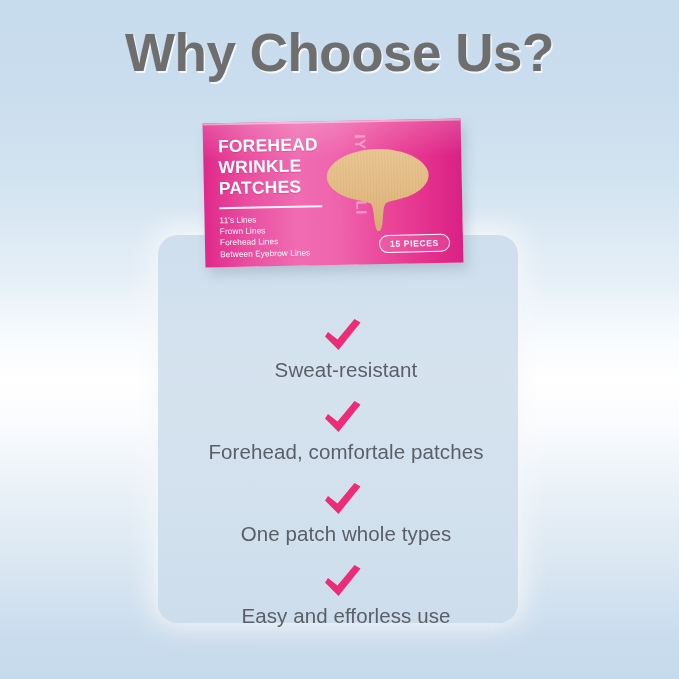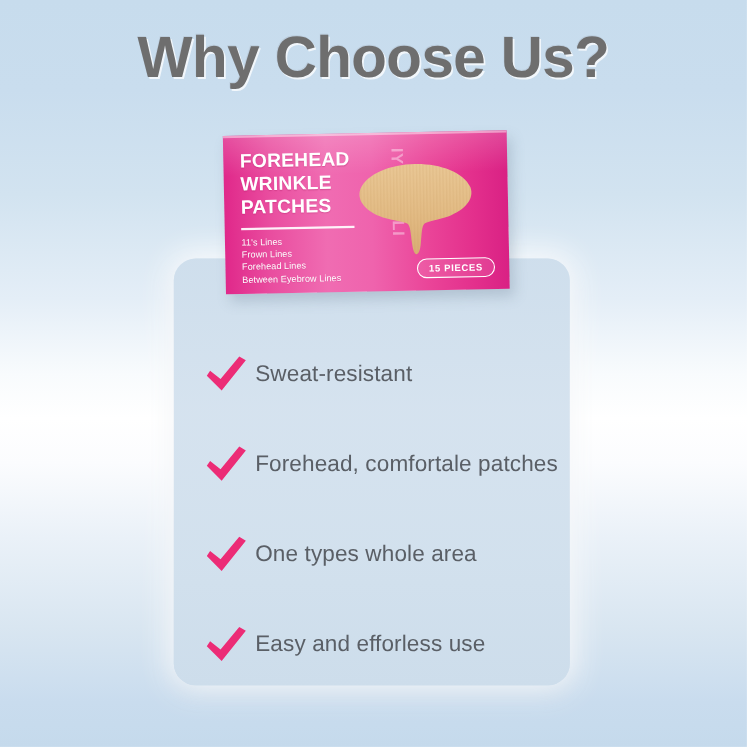--- a/index.html
+++ b/index.html
@@ -72,20 +72,21 @@
     left: 186px;
     top: 312px;
     width: 320px;
   }
   .feature {
     position: relative;
     height: 55px;
     margin-bottom: 27px;
     display: flex;
     align-items: center;
+    flex-direction: column;
   }
   .check-wrap {
     width: 46px;
     height: 40px;
     flex: 0 0 46px;
     display: flex;
     align-items: center;
     justify-content: flex-start;
   }
   .check-wrap svg { display: block; }
@@ -228,21 +229,21 @@
       <span class="feature-label">Forehead, comfortale patches</span>
     </div>
 
 
     <div class="feature">
       <span class="check-wrap">
         <svg width="40" height="36" viewBox="0 0 40 36" aria-hidden="true">
           <path d="M2 19.5 L5 15 L14.5 22.5 L31.5 2 L37.5 5.5 L15.5 33 Z" fill="#ec2c76"></path>
         </svg>
       </span>
-      <span class="feature-label">One types whole area</span>
+      <span class="feature-label">One patch whole types</span>
     </div>
 
     <div class="feature">
       <span class="check-wrap">
         <svg width="40" height="36" viewBox="0 0 40 36" aria-hidden="true">
           <path d="M2 19.5 L5 15 L14.5 22.5 L31.5 2 L37.5 5.5 L15.5 33 Z" fill="#ec2c76"></path>
         </svg>
       </span>
       <span class="feature-label">Easy and efforless use</span>
     </div>

